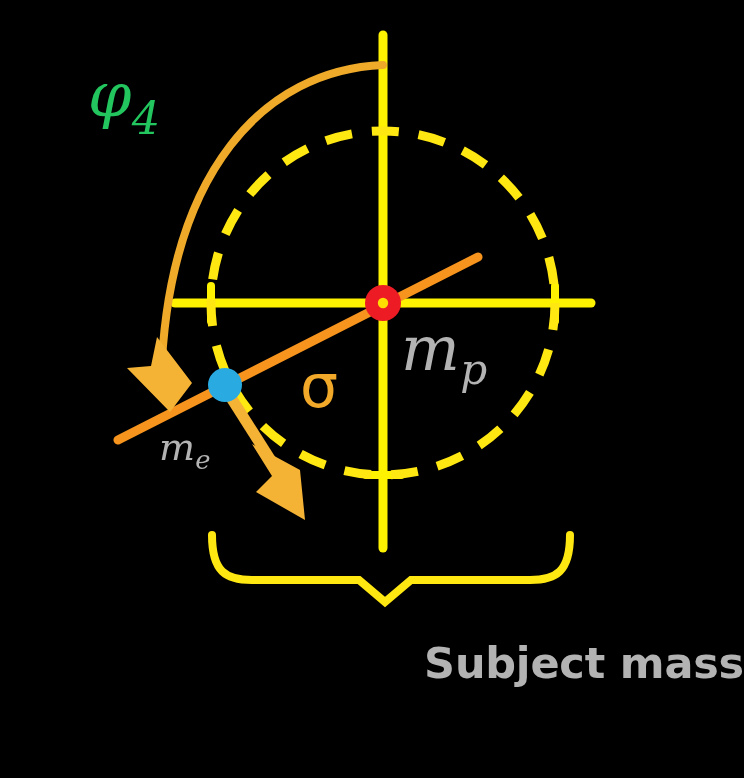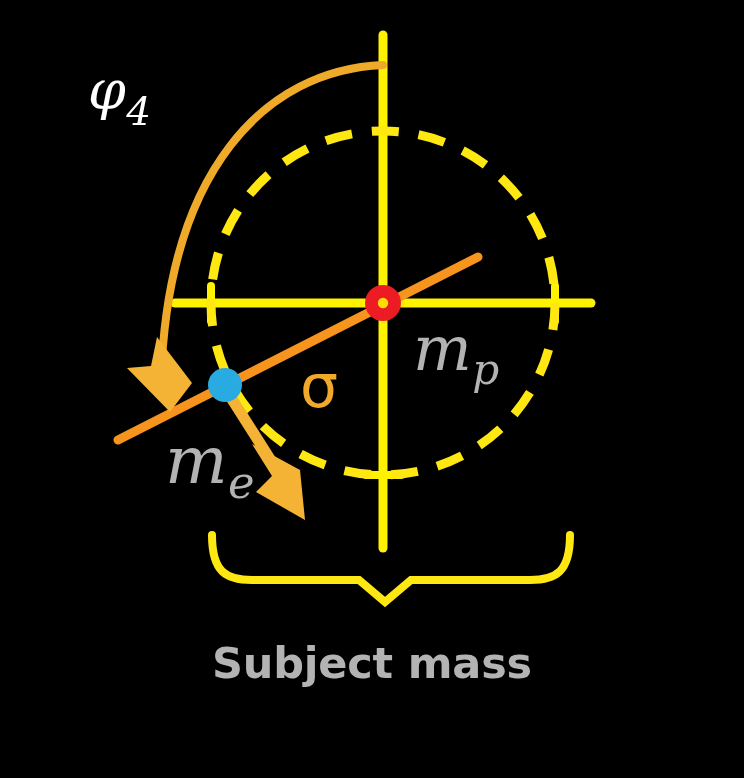--- a/index.html
+++ b/index.html
@@ -42,58 +42,58 @@
   .mathvar .sub {
     font-size: 0.68em;
     vertical-align: -0.34em;
     margin-left: 0.01em;
     display: inline-block;
   }
   
   #label-phi4 {
     left: 88px;
     top: 64px;
-    font-size: 54px;
-    color: #ffffff;
+    font-size: 62px;
+    color: #22c55e;
   }
   #label-phi4 .sub {
     font-size: 0.72em;
     vertical-align: -0.40em;
   }
   
   #label-sigma {
     left: 300px;
     top: 356px;
     font-size: 60px;
     color: #F2A929;
     font-family: "DejaVu Sans", sans-serif;
     font-style: normal;
     font-weight: 500;
   }
   
   #label-mp {
-    left: 413px;
+    left: 401px;
     top: 318px;
     font-size: 62px;
     color: #B3B3B3;
   }
   
   #label-me {
-    left: 165px;
+    left: 159px;
     top: 428px;
-    font-size: 66px;
+    font-size: 38px;
     color: #B3B3B3;
   }
   
   #caption {
     position: absolute;
     left: 0;
     top: 636px;
     width: 744px;
-    text-align: center;
+    text-align: right;
     color: #B3B3B3;
     font-family: "DejaVu Sans", "Liberation Sans", sans-serif;
     font-weight: bold;
     font-size: 43px;
     line-height: 1.30;
     letter-spacing: -0.2px;
   }
   #caption .cap-line { display: block; }
 </style>
 </head>

